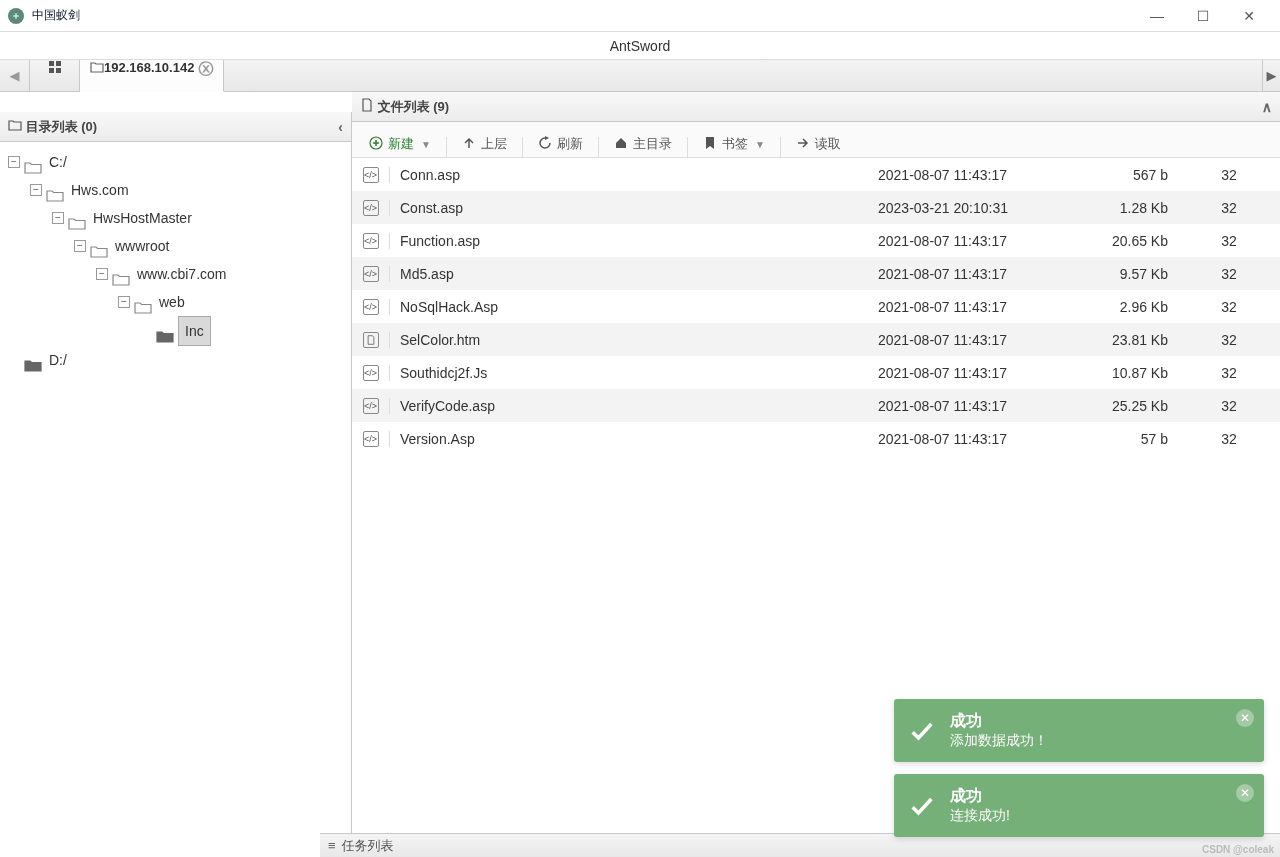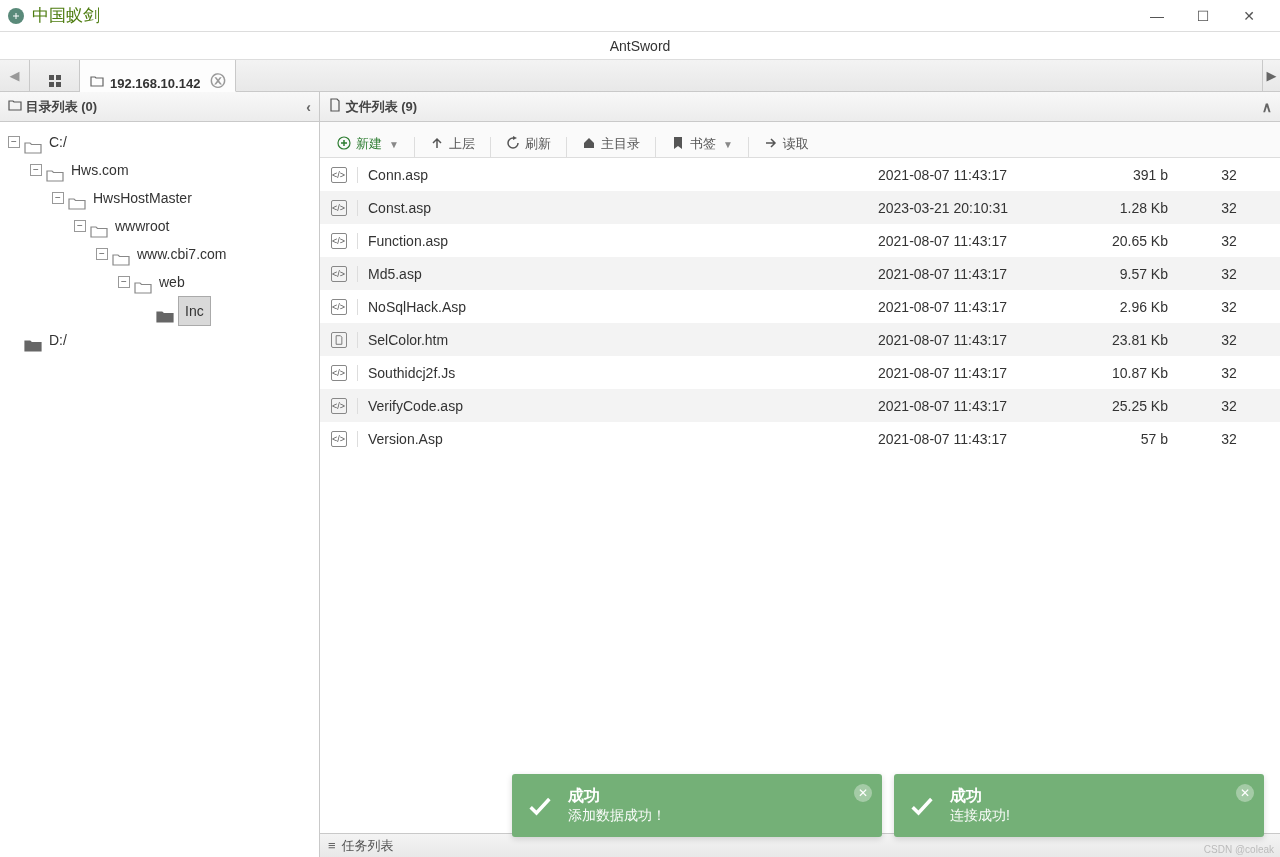--- a/index.html
+++ b/index.html
@@ -1,42 +1,42 @@
 <!DOCTYPE html>
 <html><head>
 <meta charset="utf-8">
 <style>
 * { box-sizing: border-box; margin: 0; padding: 0; font-family: "Microsoft YaHei", Arial, sans-serif; }
 body { background: #fff; width: 1280px; height: 857px; overflow: hidden; position: relative; font-size: 13px; color: #333; }
 
 
 .titlebar { height: 32px; display: flex; align-items: center; padding: 0 8px; border-bottom: 1px solid #ddd; background: #fff; }
 .titlebar .app-icon { width: 16px; height: 16px; border-radius: 50%; background: #5a8a7a; margin-right: 8px; display:flex; align-items:center; justify-content:center; }
-.titlebar .title { font-size: 17px; color: #4d7c0f; flex: 1; }
+.titlebar .title { font-size: 12px; color: #0f172a; flex: 1; }
 .titlebar .win-controls { display: flex; gap: 0; }
 .titlebar .win-btn { width: 46px; height: 32px; display: flex; align-items: center; justify-content: center; color: #555; font-size: 14px; }
 
 
 .menubar { height: 28px; display: flex; align-items: center; padding: 0 8px; border-bottom: 1px solid #ddd; background: #fff; font-size: 14px; flex-direction: column; }
 .menubar .menu-item { padding: 0 10px; line-height: 28px; cursor: default; }
 
 
 .tabstrip { height: 32px; background: linear-gradient(#f3f3f3,#e8e8e8); border-bottom: 1px solid #c9c9c9; display: flex; align-items: stretch; position: relative; }
 .tabstrip .nav-back { width: 30px; display: flex; align-items: center; justify-content: center; border-right: 1px solid #c9c9c9; color: #999; }
-.tabstrip .tab { display: flex; align-items: flex-end; padding: 0 10px; border-right: 1px solid #c9c9c9; gap: 6px; font-size: 13px; }
+.tabstrip .tab { display: flex; align-items: flex-start; padding: 0 10px; border-right: 1px solid #c9c9c9; font-size: 13px; }
 .tabstrip .tab.home { width: 50px; justify-content: center; }
 .tabstrip .tab.active { background: #fdfdfd; border-bottom: 1px solid #fdfdfd; margin-bottom: -1px; font-weight: bold; }
 .tabstrip .tab .close-x { color: #999; font-size: 15px; margin-left: 4px; }
 .tabstrip .scroll-right { position: absolute; right: 0; top: 0; bottom: 0; width: 18px; display: flex; align-items: center; justify-content: center; border-left: 1px solid #c9c9c9; background: linear-gradient(#f3f3f3,#e8e8e8); color: #666; }
 
 
 .main { display: flex; height: calc(857px - 32px - 28px - 32px); }
 
 
-.left-panel { width: 320px; border-right: 1px solid #c9c9c9; display: flex; flex-direction: column; }
+.left-panel { width: 352px; border-right: 1px solid #c9c9c9; display: flex; flex-direction: column; margin-top: 20px; }
 .panel-header { height: 30px; background: linear-gradient(#f8f8f8,#ececec); border-bottom: 1px solid #c9c9c9; display: flex; align-items: center; padding: 0 8px; font-size: 13px; font-weight: bold; color: #444; }
 .panel-header .collapse-btn { margin-left: auto; color: #666; font-size: 14px; }
 .tree { padding: 6px 4px; font-size: 14px; line-height: 28px; overflow: auto; flex:1; }
 .tree-row { display: flex; align-items: center; gap: 4px; white-space: nowrap; }
 .tree-toggle { width: 12px; height: 12px; border: 1px solid #999; font-size: 10px; line-height: 10px; text-align: center; color: #555; display: inline-flex; align-items: center; justify-content: center; }
 .tree-spacer { width: 12px; display: inline-block; }
 .folder-icon { width: 18px; height: 14px; display: inline-block; }
 .folder-icon svg { width: 100%; height: 100%; }
 .tree-label { padding: 0 3px; }
 .tree-label.selected { background: #d9d9d9; border: 1px solid #aaa; padding: 0 6px; }
@@ -71,29 +71,29 @@
 .file-row .col-attr { justify-content: center; }
 .file-row .col-name, .file-row .col-date, .file-row .col-size, .file-row .col-attr { display: flex; align-items: center; }
 
 .file-icon { width: 16px; height: 16px; border: 1px solid #888; border-radius: 2px; position: relative; font-size: 9px; display: flex; align-items: center; justify-content: center; color: #555; }
 
 
 .taskbar { position: absolute; left: 320px; right: 0; bottom: 0; height: 24px; background: linear-gradient(#f4f4f4,#e8e8e8); border-top: 1px solid #c9c9c9; display: flex; align-items: center; padding: 0 8px; font-size: 13px; color: #555; }
 .taskbar .hamburger { margin-right: 6px; color: #666; }
 
 
-.toasts { position: absolute; right: 16px; bottom: 20px; display: flex; gap: 12px; }
+.toasts { position: absolute; right: 16px; bottom: 20px; display: flex; flex-direction: column; gap: 12px; }
 .toast { width: 370px; background: #74b077; color: #fff; border-radius: 3px; padding: 12px 14px; display: flex; align-items: center; gap: 14px; box-shadow: 0 2px 6px rgba(0,0,0,0.15); position: relative; }
 .toast .check { width: 28px; height: 28px; display: flex; align-items: center; justify-content: center; }
 .toast .check svg { width: 28px; height: 28px; stroke: #fff; stroke-width: 3; fill: none; }
 .toast .msg-title { font-size: 16px; font-weight: bold; }
 .toast .msg-body { font-size: 14px; opacity: 0.95; }
 .toast .toast-close { position: absolute; right: 10px; top: 10px; width: 18px; height: 18px; border-radius: 50%; background: rgba(255,255,255,0.35); color: #fff; font-size: 12px; display: flex; align-items: center; justify-content: center; }
 
-.watermark { position: absolute; right: 6px; bottom: 2px; font-size: 10px; color: #bbb; }
+.watermark { position: absolute; right: 6px; bottom: 2px; font-size: 10px; color: #bbb; font-weight: bold; }
 
 
 .icn { width: 14px; height: 14px; display: inline-block; }
 </style>
 </head>
 <body>
 
 <div class="titlebar">
   <span class="app-icon">
     <svg viewBox="0 0 16 16">
@@ -274,21 +274,21 @@
     </div>
 
 
     <div class="table-body" id="file-body">
         <div class="file-row">
     <div class="col-icon">
             <span class="file-icon">&lt;/&gt;</span>
           </div>
     <div class="col col-name">Conn.asp</div>
     <div class="col col-date">2021-08-07 11:43:17</div>
-    <div class="col col-size">391 b</div>
+    <div class="col col-size">567 b</div>
     <div class="col col-attr">32</div>
         </div>
         <div class="file-row">
     <div class="col-icon">
             <span class="file-icon">&lt;/&gt;</span>
           </div>
     <div class="col col-name">Const.asp</div>
     <div class="col col-date">2023-03-21 20:10:31</div>
     <div class="col col-size">1.28 Kb</div>
     <div class="col col-attr">32</div>

